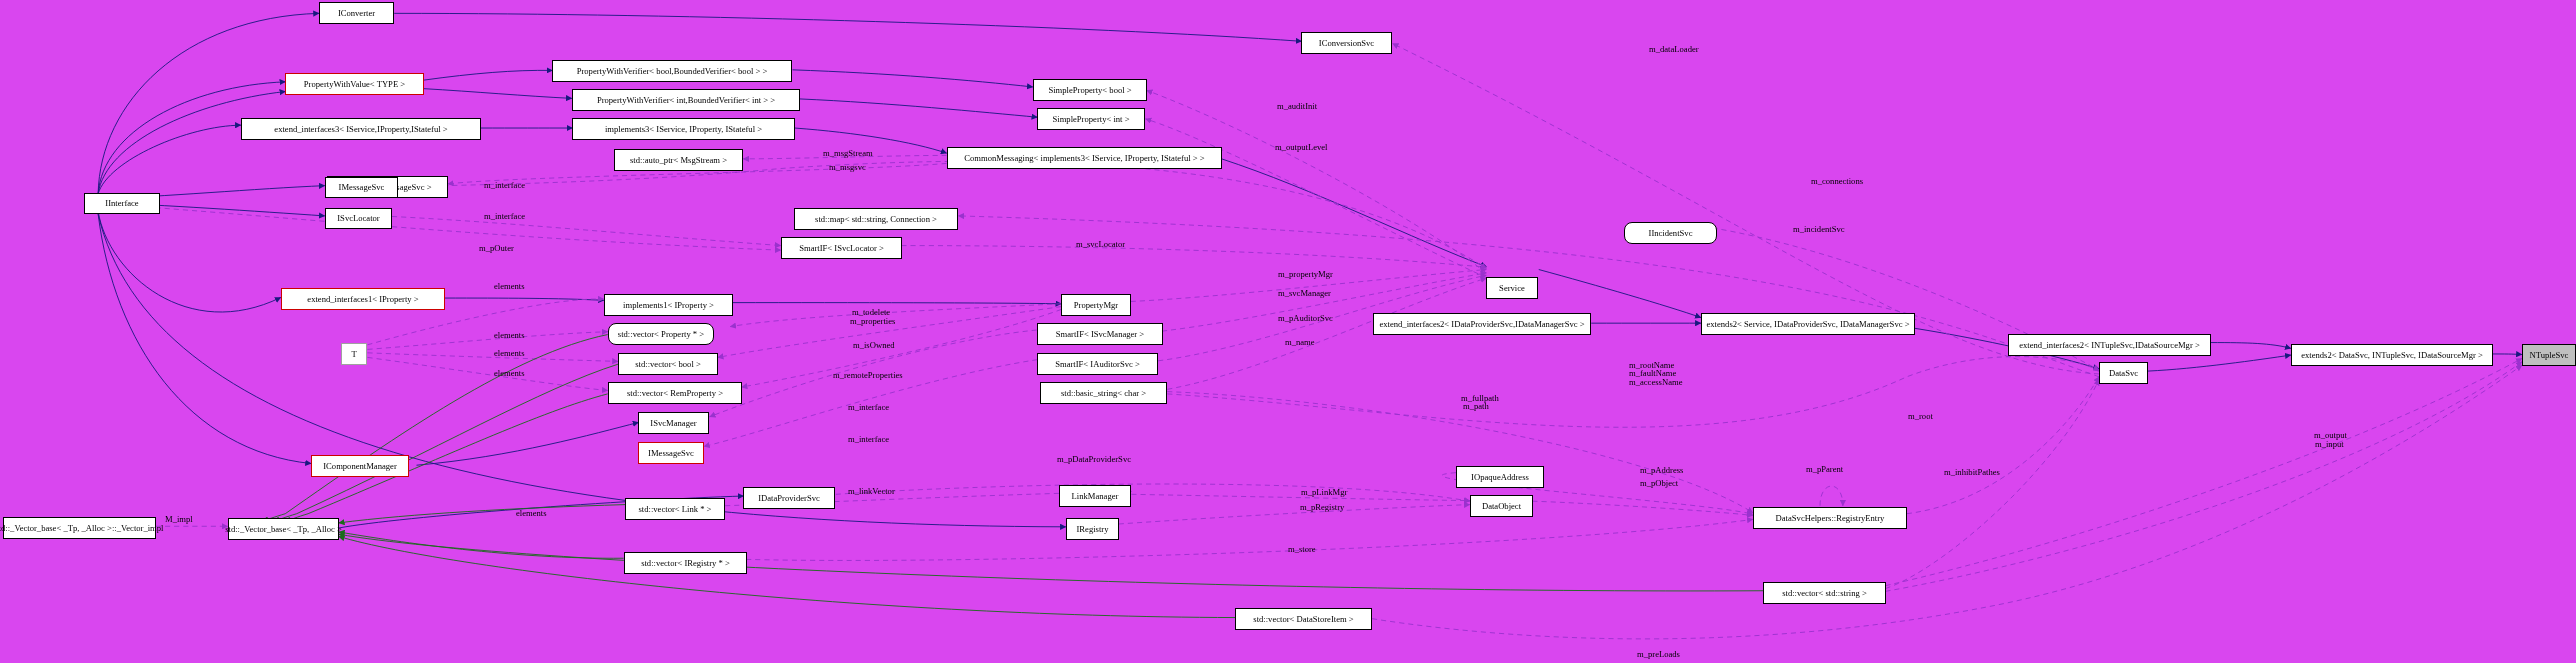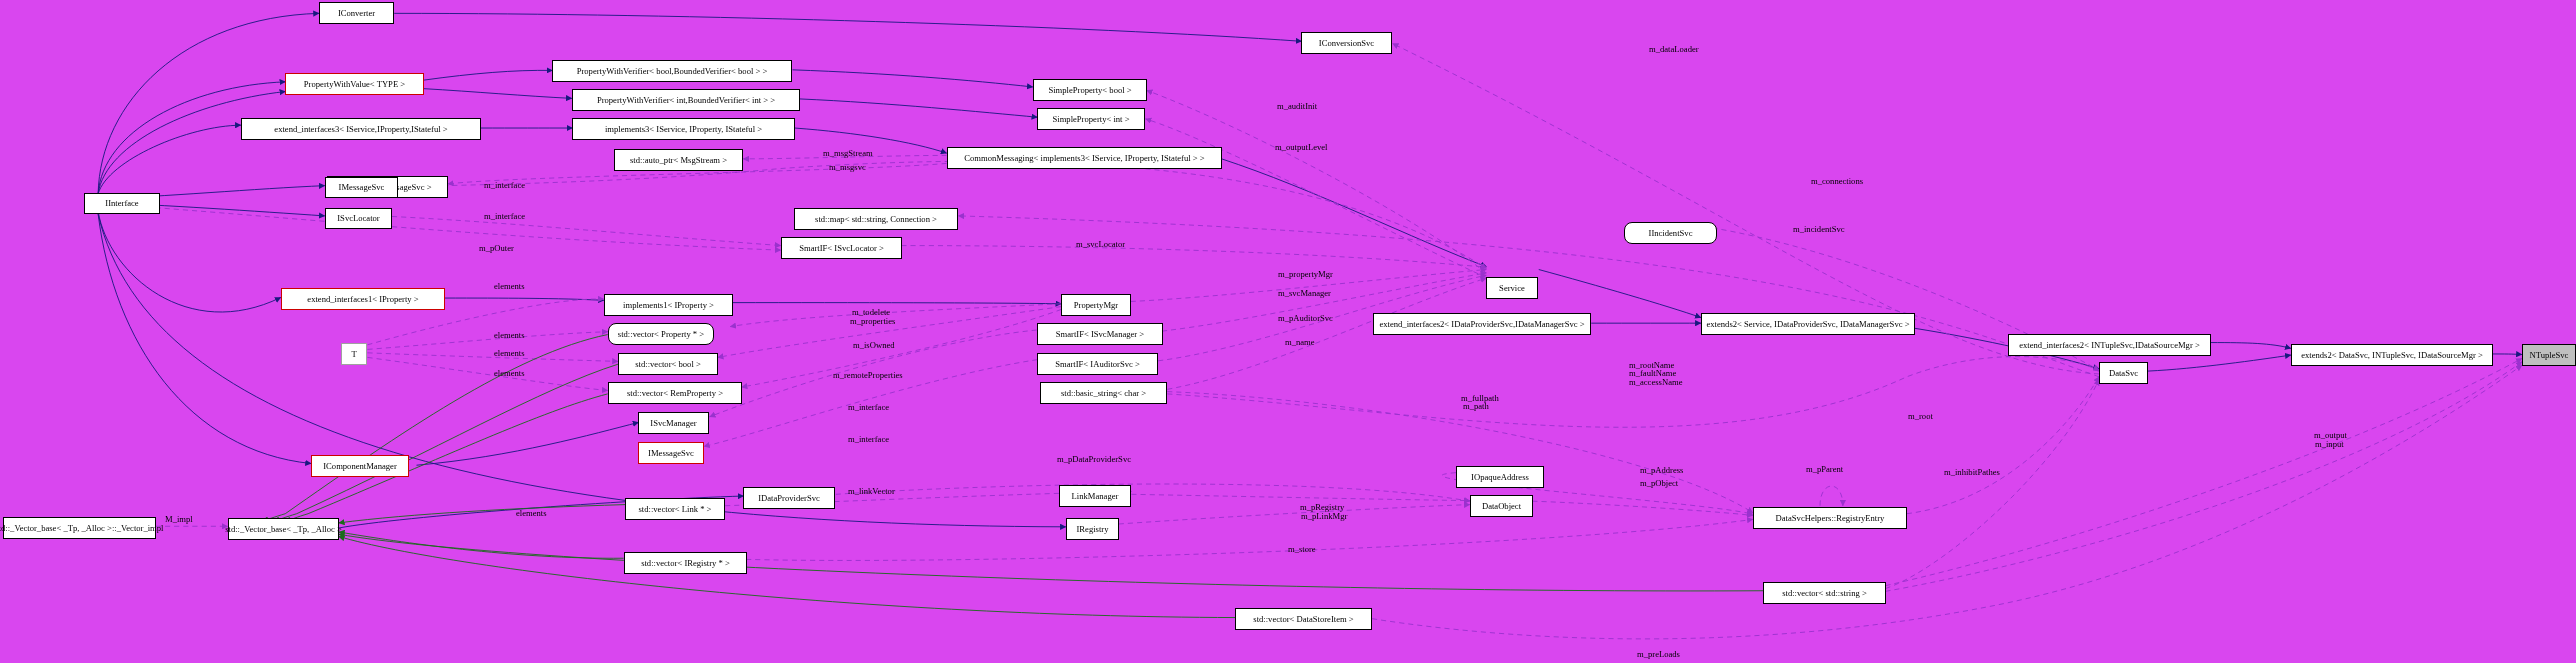--- a/index.html
+++ b/index.html
@@ -202,21 +202,21 @@
       <div class="elabel" style="left: 1463px; top: 402px;">m_path</div>
       <div class="elabel" style="left: 1908px; top: 412px;">m_root</div>
       <div class="elabel" style="left: 1806px; top: 465px;">m_pParent</div>
       <div class="elabel" style="left: 1944px; top: 468px;">m_inhibitPathes</div>
       <div class="elabel" style="left: 2314px; top: 431px;">m_output</div>
       <div class="elabel" style="left: 2315px; top: 440px;">m_input</div>
       <div class="elabel" style="left: 1057px; top: 455px;">m_pDataProviderSvc</div>
       <div class="elabel" style="left: 1640px; top: 466px;">m_pAddress</div>
       <div class="elabel" style="left: 1640px; top: 479px;">m_pObject</div>
       <div class="elabel" style="left: 848px; top: 487px;">m_linkVector</div>
-      <div class="elabel" style="left: 1301px; top: 512px;">m_pLinkMgr</div>
+      <div class="elabel" style="left: 1301px; top: 488px;">m_pLinkMgr</div>
       <div class="elabel" style="left: 1300px; top: 503px;">m_pRegistry</div>
       <div class="elabel" style="left: 516px; top: 509px;">elements</div>
       <div class="elabel" style="left: 165px; top: 515px;">M_impl</div>
       <div class="elabel" style="left: 1288px; top: 545px;">m_store</div>
       <div class="elabel" style="left: 1637px; top: 650px;">m_preLoads</div>
     </div>
 
 </div>
 
 

